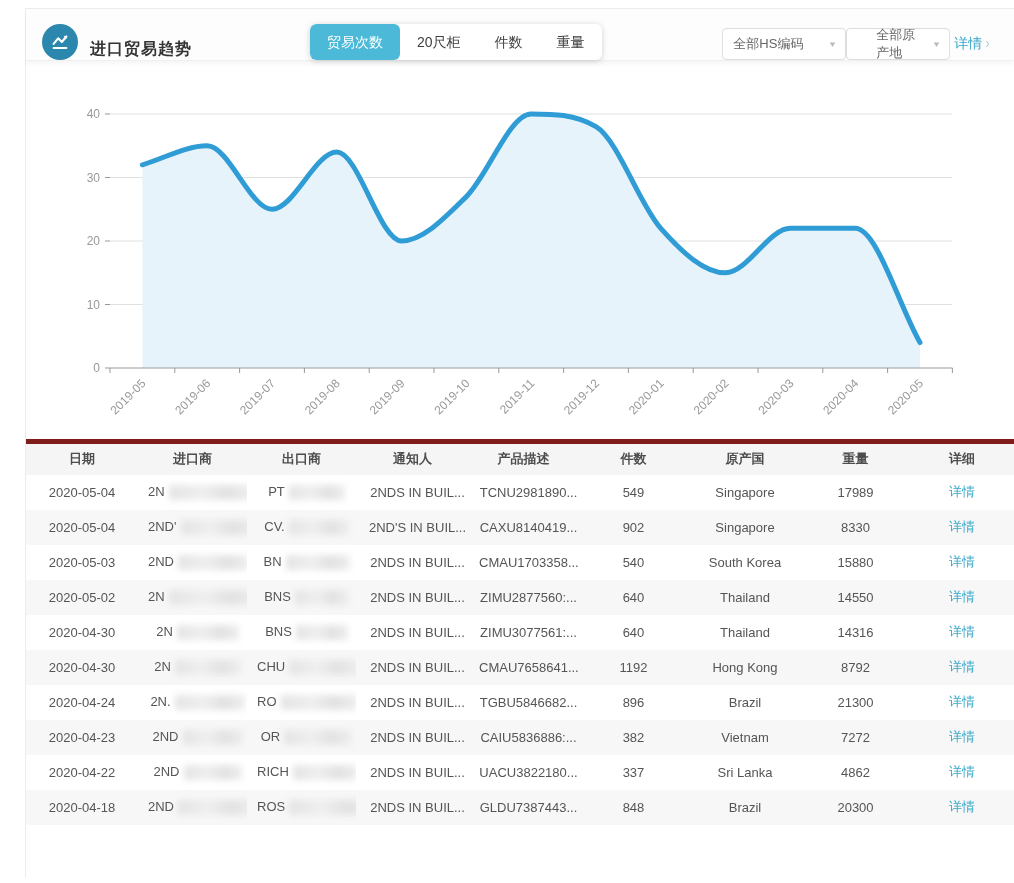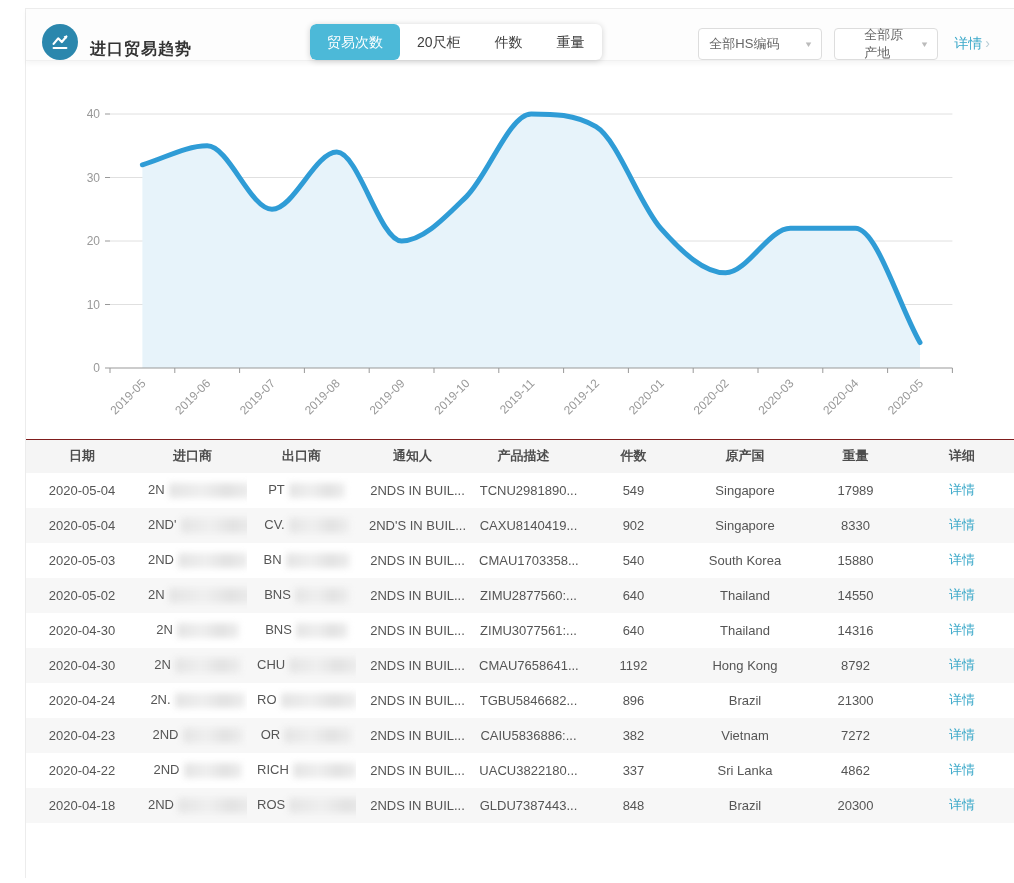--- a/index.html
+++ b/index.html
@@ -17,42 +17,42 @@
   .app-icon { width:36px; height:36px; border-radius:50%; background:#2b87ad;
     display:flex; align-items:center; justify-content:center; flex:0 0 auto; }
   .page-title { font-size:16px; font-weight:bold; color:#333; margin-left:12px; letter-spacing:1px; }
 
   .tab-group { display:flex; margin-left:118px; background:#fff; border-radius:6px;
     box-shadow:0 1px 6px rgba(0,0,0,0.18); overflow:hidden; }
   .tab { height:36px; line-height:36px; padding:0 17px; font-size:14px; color:#404040;
     cursor:pointer; white-space:nowrap; }
   .tab.active { background:#4cb9d8; color:#fff; border-radius:6px; }
 
-  .filters { margin-left:auto; display:flex; align-items:center; gap:12px; }
+  .filters { margin-left:auto; display:flex; align-items:center; }
   .select-box { height:32px; border:1px solid #ddd; border-radius:4px; background:#fff;
     display:flex; align-items:center; justify-content:space-between;
     padding:0 10px; font-size:13px; color:#666; cursor:pointer; }
   .select-box.hs { width:124px; }
   .select-box.origin { width:104px;padding-left:29px; }
   .chev { color:#bbb; font-size:11px; margin-left:6px; transform:scaleY(0.8); }
 
   .header-detail-link { margin-left:4px; font-size:14px; color:#3aa8c9; cursor:pointer;
     white-space:nowrap; }
   .header-detail-link .arrow { color:#b9cdd6; margin-left:3px; }
 
   
   .chart-wrap { position:relative; margin-top:34px; height:332px; }
   .chart-wrap svg { display:block; }
 
   
   .table-section { margin-top:12px; }
   .section-title { font-size:13px; color:#333; padding:0 0 10px 16px; }
   table.trade { width:100%; border-collapse:collapse; table-layout:fixed; }
   table.trade th { height:33px; background:#f5f5f5; font-size:13px; font-weight:bold;
-    color:#4d4d4d; text-align:center; border-top:1px solid #7f1d1d; }
+    color:#4d4d4d; text-align:center; border-top:5px solid #7f1d1d; }
   table.trade td { height:35px; font-size:13px; color:#555; text-align:center;
     white-space:nowrap; overflow:hidden; }
   table.trade tr.even td { background:#f7f7f7; }
   td.l, th.l { text-align:left; padding-left:10px; }
   .blur-blob { display:inline-block; height:15px; border-radius:2px; vertical-align:middle;
     margin-left:4px; background:linear-gradient(90deg,#e4e4e4,#efefef 40%,#e2e2e2 70%,#eee);
     filter:blur(3px); }
   .detail-link { color:#3aa8c9; cursor:pointer; }
 
   col.c-date{width:112px} col.c-imp{width:109px} col.c-exp{width:109px}

